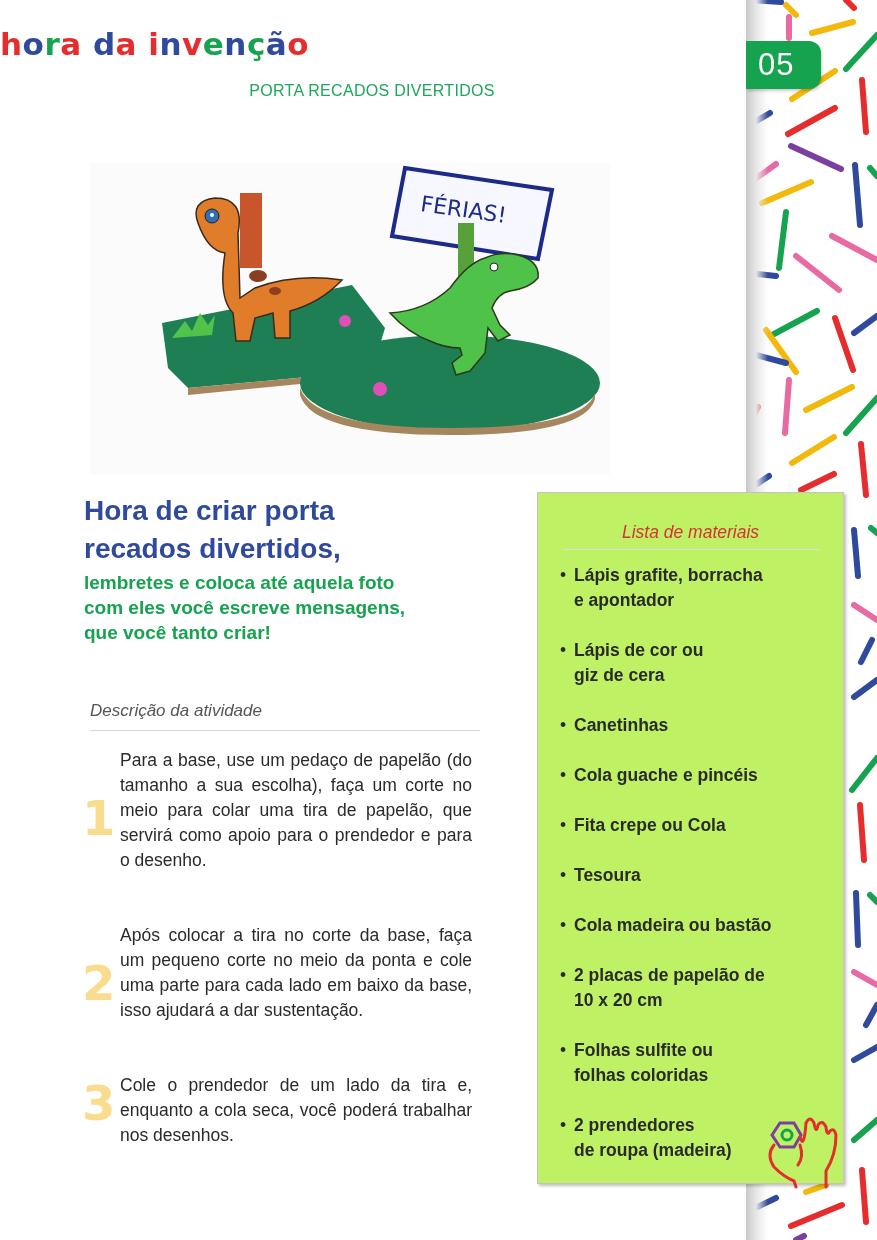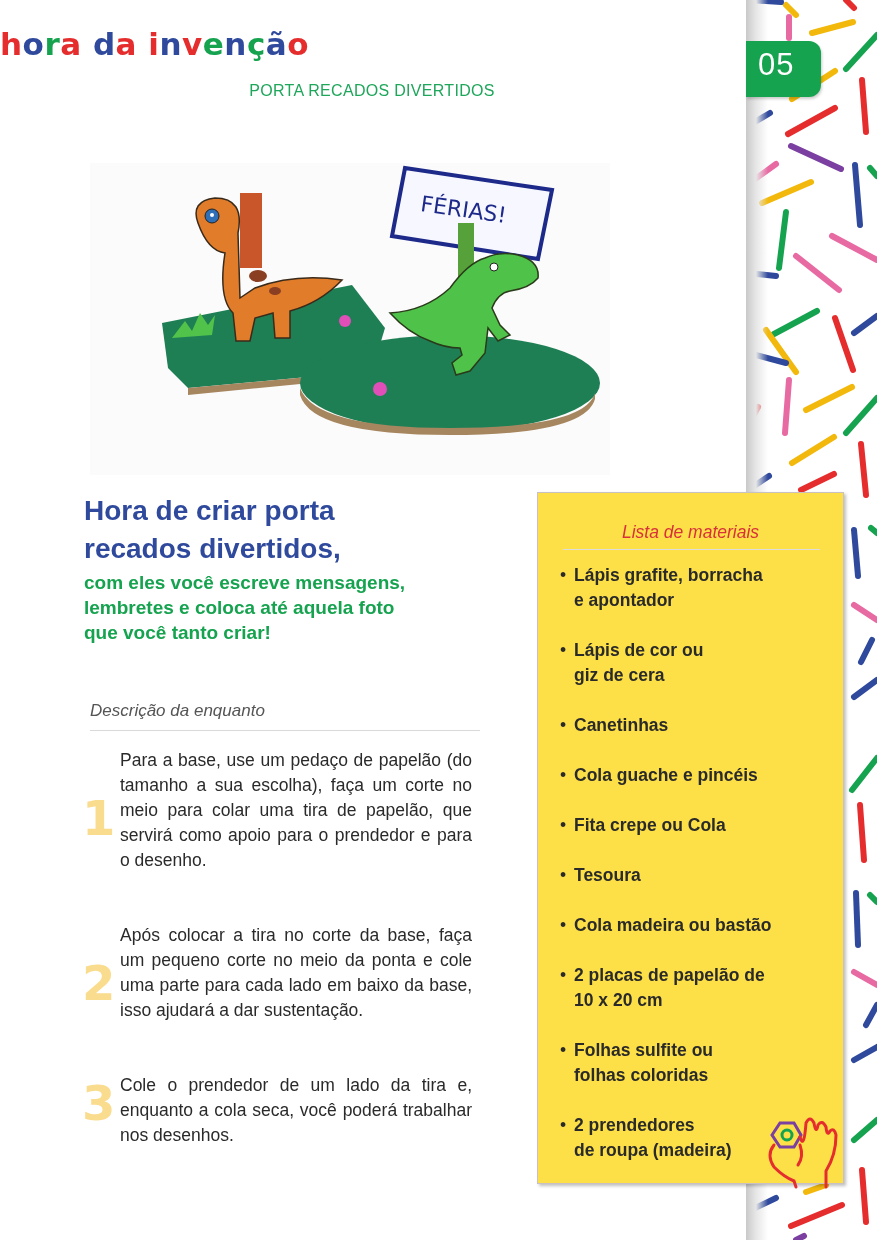--- a/index.html
+++ b/index.html
@@ -14,21 +14,21 @@
     background:#ffffff; overflow:hidden;
   }
   .stripe-shadow {
     position:absolute; left:746px; top:0; width:22px; height:1240px;
     background:linear-gradient(to right, #c9c9c9 0%, #e6e6e6 45%, rgba(255,255,255,0) 100%);
     pointer-events:none;
   }
   .stripe svg { position:absolute; left:0; top:0; }
 
   .page-badge {
-    position:absolute; left:746px; top:41px; width:75px; height:56px;
+    position:absolute; left:746px; top:41px; width:75px; height:48px;
     background:#16a34f; border-radius:0 12px 12px 0;
     color:#fff; font-size:31px; line-height:48px; text-align:left;
     padding-left:12px; box-sizing:border-box; letter-spacing:1px;
     box-shadow:1px 2px 3px rgba(0,0,0,0.2);
   }
 
   .brand {
     position:absolute; left:0; top:26px; width:744px; text-align:left;
     font-size:31px; font-weight:bold; letter-spacing:0.5px;
     font-family:"DejaVu Sans", sans-serif;
@@ -65,21 +65,21 @@
     position:absolute; left:2px; color:#fadc8e; font-weight:bold; font-size:48px;
     font-family:"DejaVu Sans", sans-serif;
   }
   .step .txt {
     position:absolute; left:40px; width:352px; color:#2a2a2a;
     font-size:17.5px; line-height:25px; text-align:justify;
   }
 
   .materials {
     position:absolute; left:537px; top:492px; width:307px; height:692px;
-    background:#fde047; border:1px solid #c9c0c4;
+    background:#bef264; border:1px solid #c9c0c4;
     box-shadow:2px 2px 3px rgba(0,0,0,0.25);
     box-sizing:border-box;
   }
   .materials .title {
     position:absolute; left:0; top:29px; width:100%; text-align:center;
     color:#d8313b; font-style:italic; font-size:17.5px;
   }
   .materials .rule {
     position:absolute; left:25px; top:56px; width:257px; height:1px; background:#dddddd;
   }
@@ -184,26 +184,26 @@
     <path d="M300,150 Q335,148 360,125 Q378,100 395,95 Q410,88 428,92 Q450,98 448,115 Q440,125 420,128 Q408,130 402,145 L410,162 L420,172 L408,178 L398,165 L395,190 L380,208 L366,212 L362,200 L372,192 L370,185 Q355,185 340,178 Q318,170 300,150 Z" fill="#4fc24a" stroke="#2a3a1a" stroke-width="1.5"></path>
     <circle cx="404" cy="104" r="4" fill="#fff" stroke="#222" stroke-width="1"></circle>
   </svg>
 </div>
 
 <div class="heading">
   <div>Hora de criar porta</div>
   <div>recados divertidos,</div>
 </div>
 <div class="lead">
+  <div>lembretes e coloca até aquela foto</div>
   <div>com eles você escreve mensagens,</div>
-  <div>lembretes e coloca até aquela foto</div>
   <div>que você tanto criar!</div>
 </div>
 
-<div class="desc-title">Descrição da enquanto</div>
+<div class="desc-title">Descrição da atividade</div>
 <div class="desc-line"></div>
 
 <div class="step" style="top:748px;">
   <div class="num" style="top:42px;">1</div>
   <div class="txt">Para a base, use um pedaço de papelão (do tamanho a sua escolha), faça um corte no meio para colar uma tira de papelão, que servirá como apoio para o prendedor e para o desenho.</div>
 </div>
 <div class="step" style="top:923px;">
   <div class="num" style="top:32px;">2</div>
   <div class="txt">Após colocar a tira no corte da base, faça um pequeno corte no meio da ponta e cole uma parte  para cada lado em baixo da base, isso ajudará a dar sustentação.</div>
 </div>

